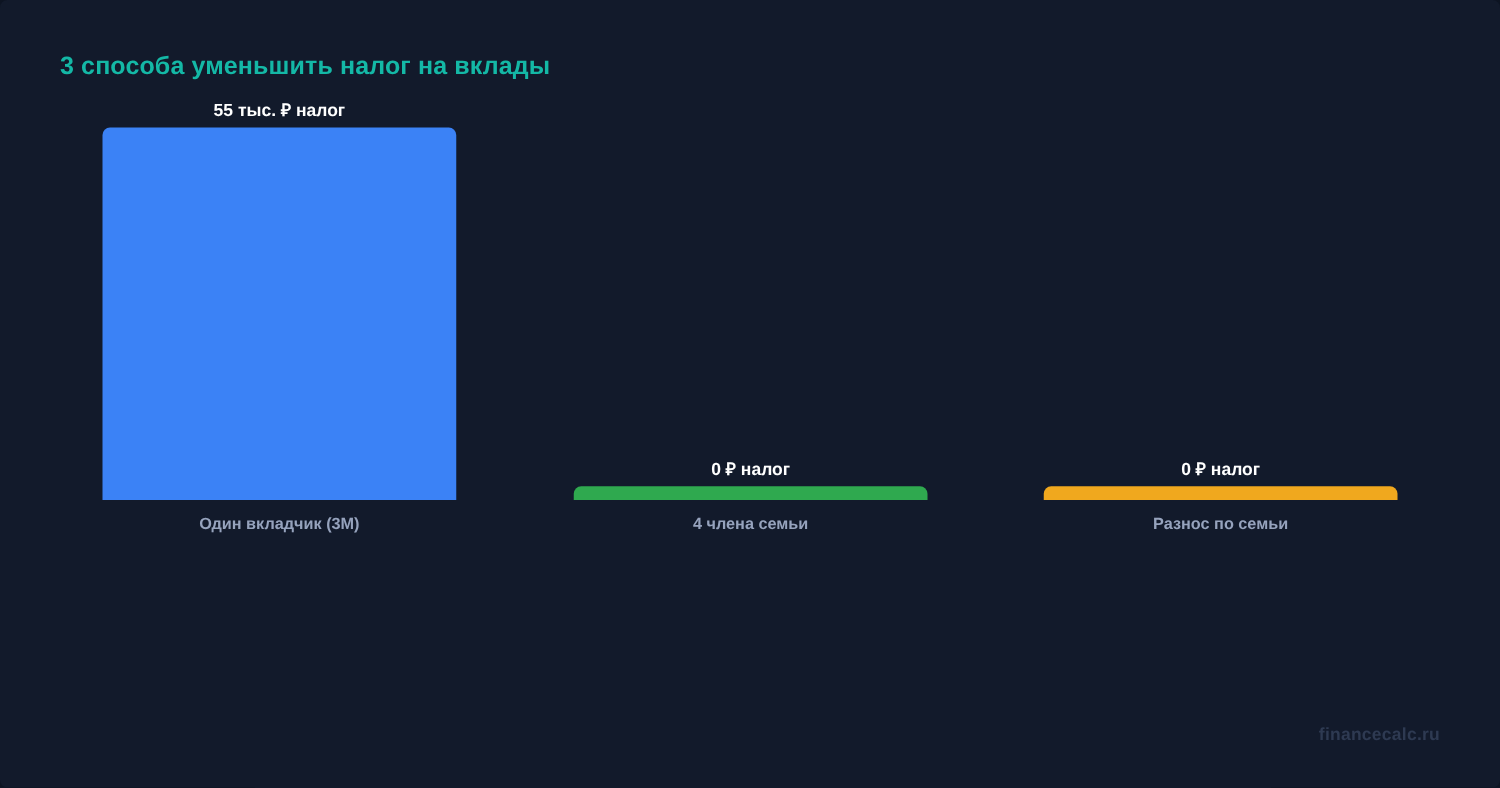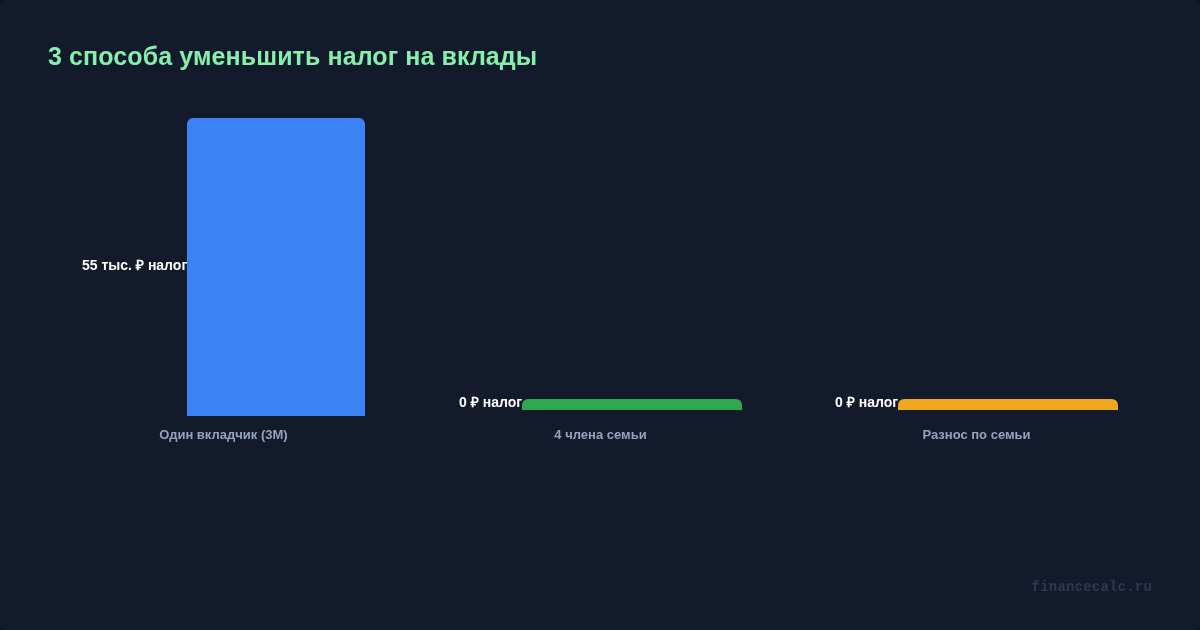--- a/index.html
+++ b/index.html
@@ -20,40 +20,40 @@
     height: 630px;
     background: #121a2b;
     border-radius: 6px;
     overflow: hidden;
   }
 
   .chart-title {
     position: absolute;
     left: 48px;
     top: 42px;
-    font-size: 25px;
+    font-size: 20px;
     font-weight: bold;
-    color: #86efac;
+    color: #14b8a6;
     letter-spacing: 0.1px;
     white-space: nowrap;
   }
 
   .plot {
     position: absolute;
     left: 0;
     top: 0;
     width: 1200px;
     height: 630px;
   }
 
   .bar-group {
     position: absolute;
-    bottom: 214px;          
+    bottom: 230px;          
     display: flex;
-    flex-direction: row;
+    flex-direction: column;
     align-items: center;
     justify-content: flex-end;
   }
 
   .bar-value {
     font-size: 14px;
     font-weight: bold;
     color: #ffffff;
     white-space: nowrap;
     margin-bottom: 5px;
@@ -80,21 +80,20 @@
   }
 
   .watermark {
     position: absolute;
     right: 48px;
     bottom: 35px;
     font-size: 14px;
     font-weight: bold;
     color: #2e3a52;
     letter-spacing: 0.2px;
-    font-family: Liberation Mono, monospace;
   }
 </style>
 </head>
 <body>
 
 <div class="canvas">
 
   <div class="chart-title">3 способа уменьшить налог на вклады</div>
 
   <div class="plot">

